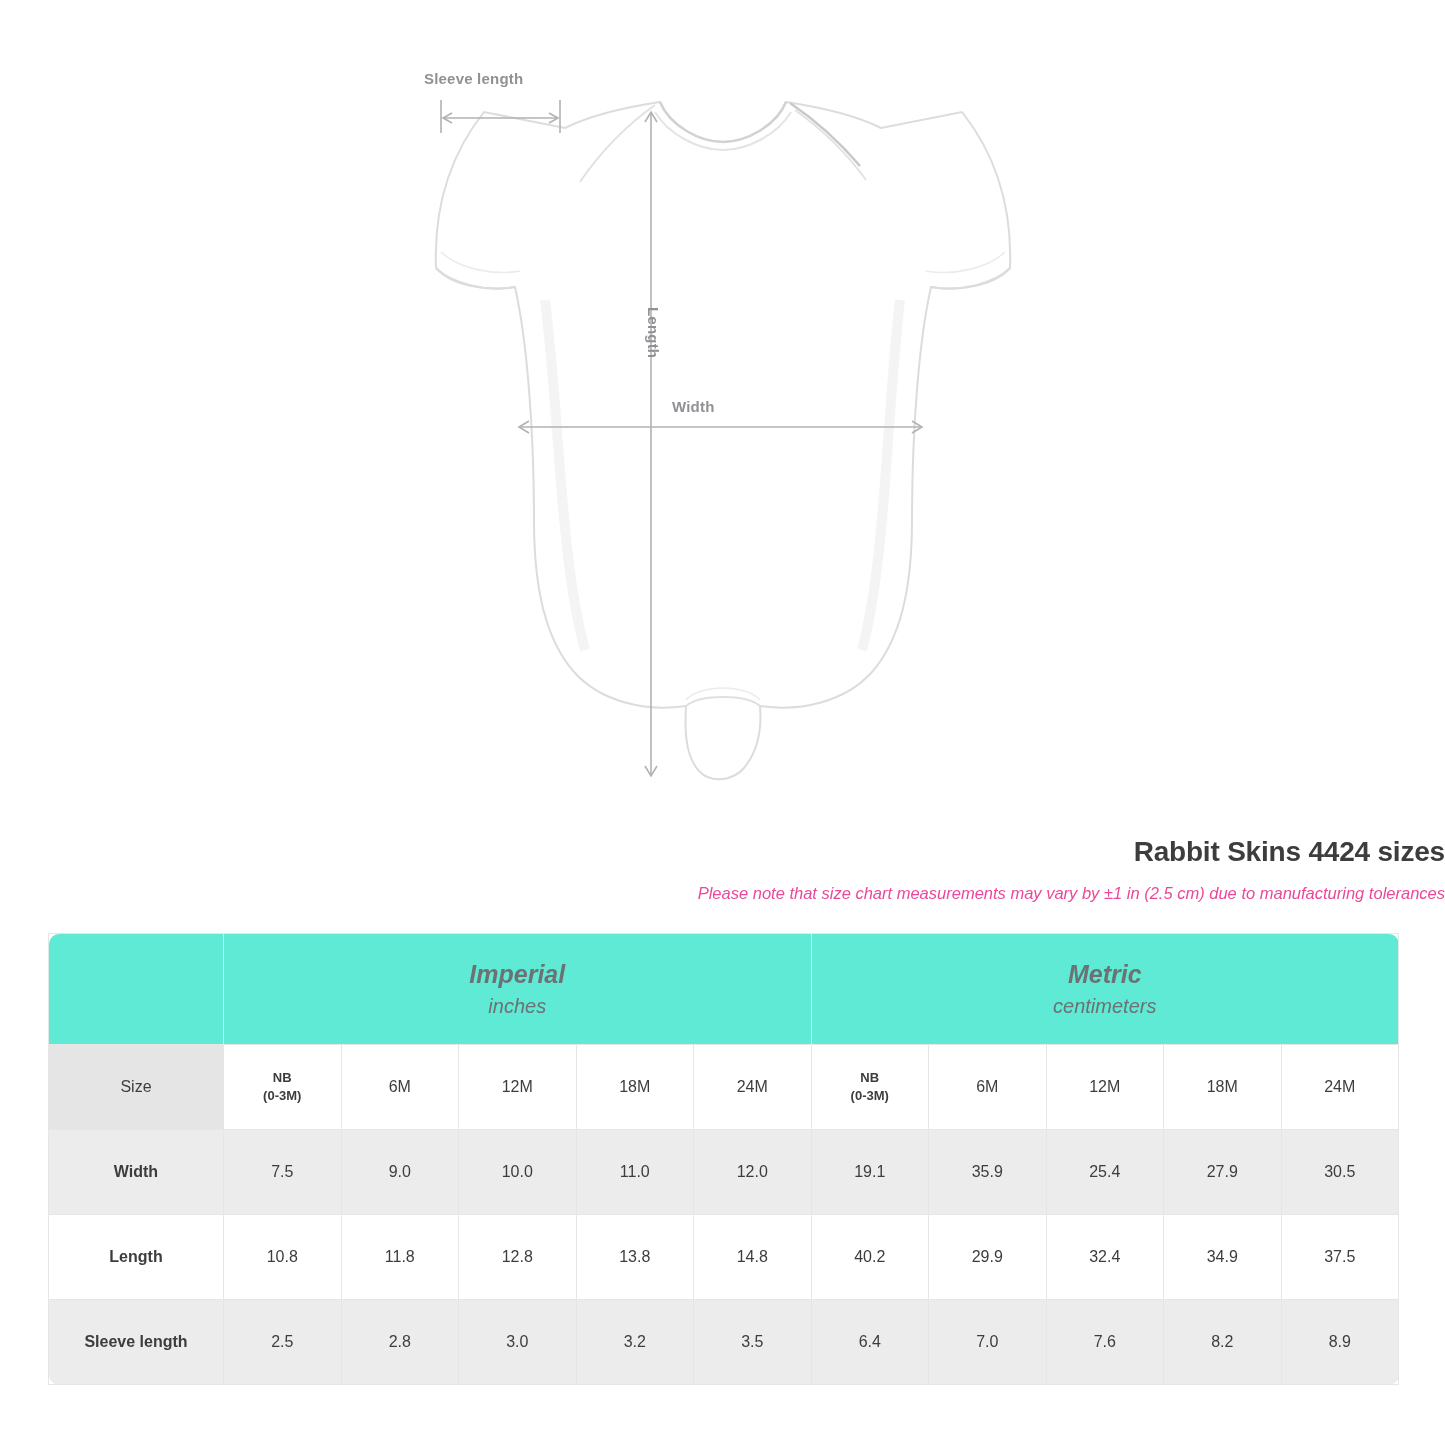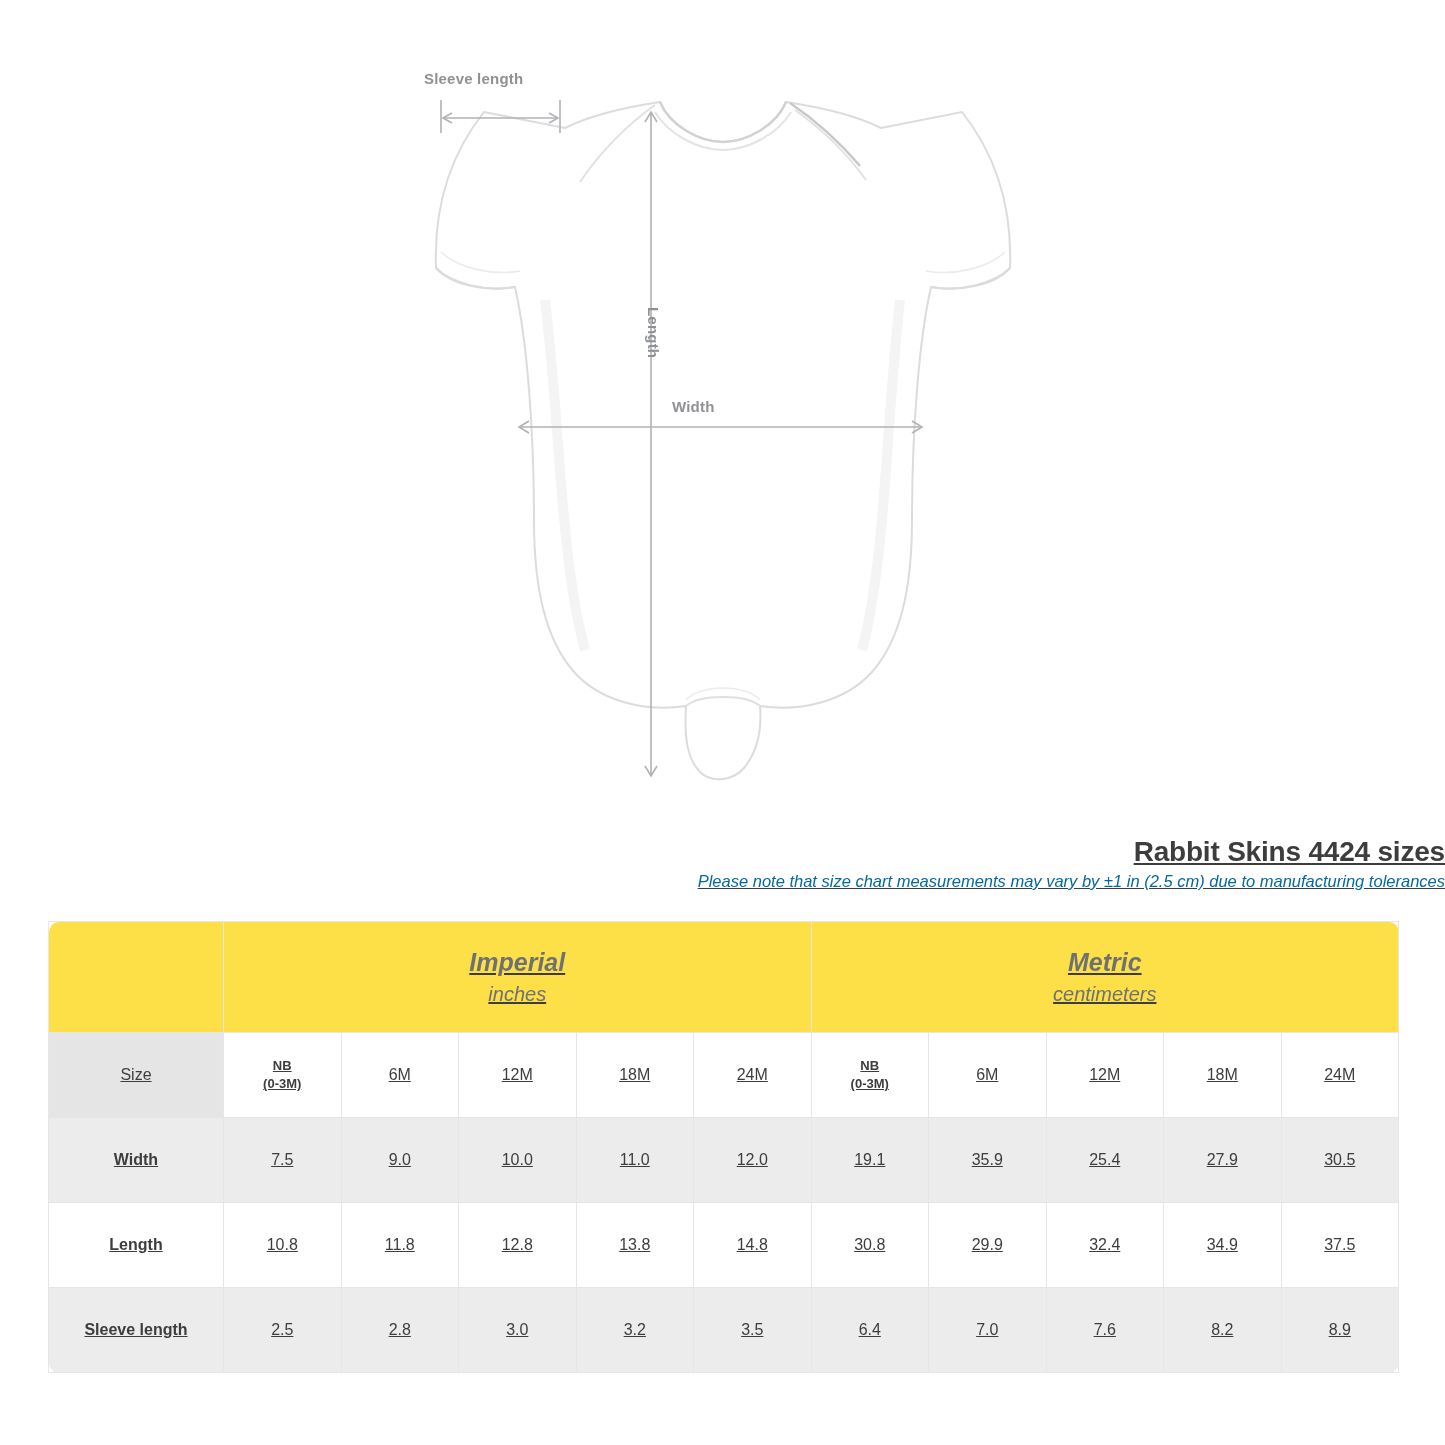--- a/index.html
+++ b/index.html
@@ -12,21 +12,20 @@
     height: 1445px;
     font-family: "Liberation Sans", sans-serif;
     color: #3d3d3d;
     overflow: hidden;
   }
 
   .page {
     position: relative;
     width: 1445px;
     height: 1445px;
-    text-decoration: underline;
   }
 
   
   .illustration {
     position: relative;
     width: 1445px;
     height: 830px;
   }
   .garment-svg {
     position: absolute;
@@ -64,22 +63,22 @@
   .chart-title {
     font-size: 28px;
     font-weight: bold;
     color: #3d3d3d;
     margin: 0;
     letter-spacing: -0.2px;
   }
   .chart-note {
     font-size: 16.5px;
     font-style: italic;
-    color: #0369a1;
-    margin-top: 4px;
+    color: #ec4899;
+    margin-top: 16px;
     padding-left: 8px;
   }
 
   
   .table-wrap {
     margin: 30px 48px 0 48px;
   }
   table.size-table {
     border-collapse: collapse;
     width: 1349px;
@@ -90,21 +89,21 @@
     border: 1px solid #e6e6e6;
     text-align: center;
     vertical-align: middle;
     font-size: 16px;
     color: #3d3d3d;
     font-weight: normal;
     padding: 0;
   }
   
   .unit-row td {
-    background: #fde047;
+    background: #5eead4;
     border: none;
     height: 110px;
   }
   .unit-row td.first {
     border-top-left-radius: 10px;
   }
   .unit-row td.last {
     border-top-right-radius: 10px;
   }
   .unit-name {
@@ -304,21 +303,21 @@
           <td>30.5</td>
         </tr>
 
         <tr class="data-row">
           <td class="rowhead">Length</td>
           <td>10.8</td>
           <td>11.8</td>
           <td>12.8</td>
           <td>13.8</td>
           <td>14.8</td>
-          <td>30.8</td>
+          <td>40.2</td>
           <td>29.9</td>
           <td>32.4</td>
           <td>34.9</td>
           <td>37.5</td>
         </tr>
 
         <tr class="data-row shaded last">
           <td class="rowhead">Sleeve length</td>
           <td>2.5</td>
           <td>2.8</td>

